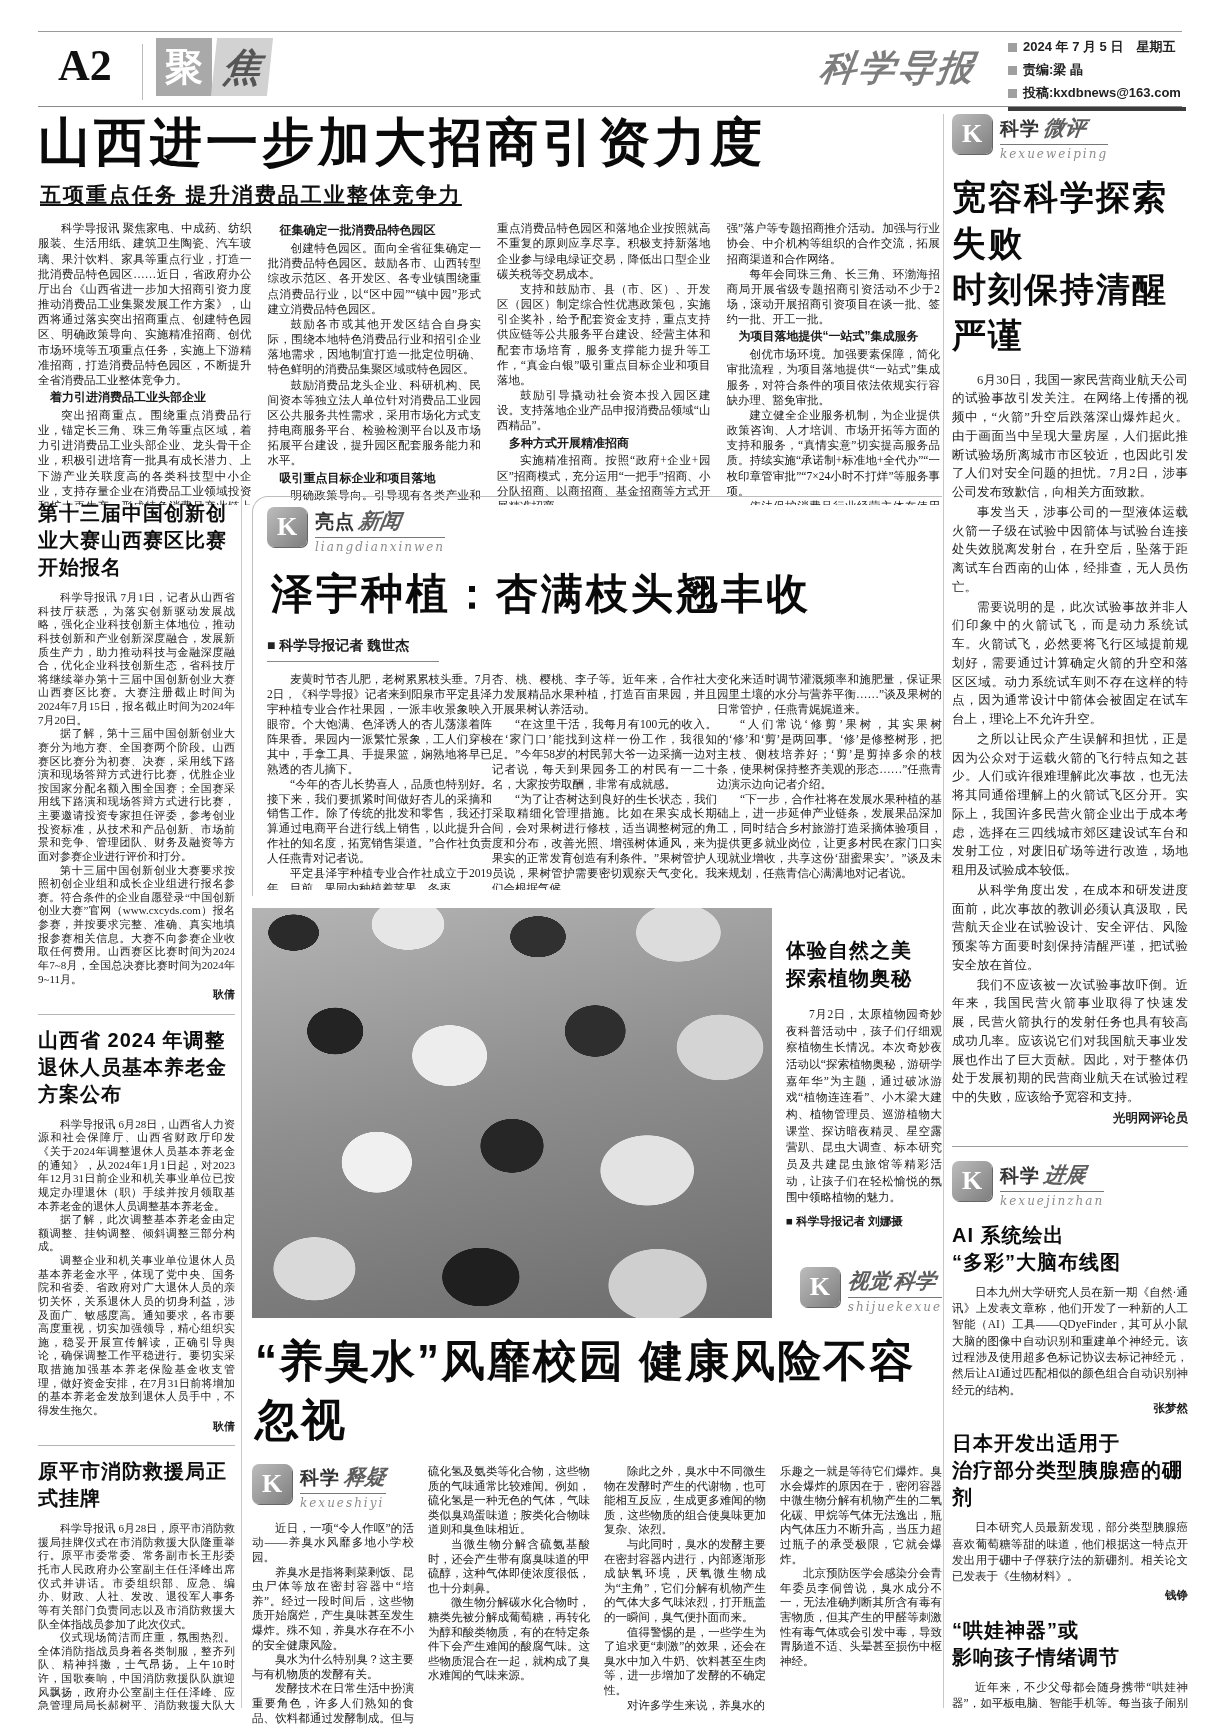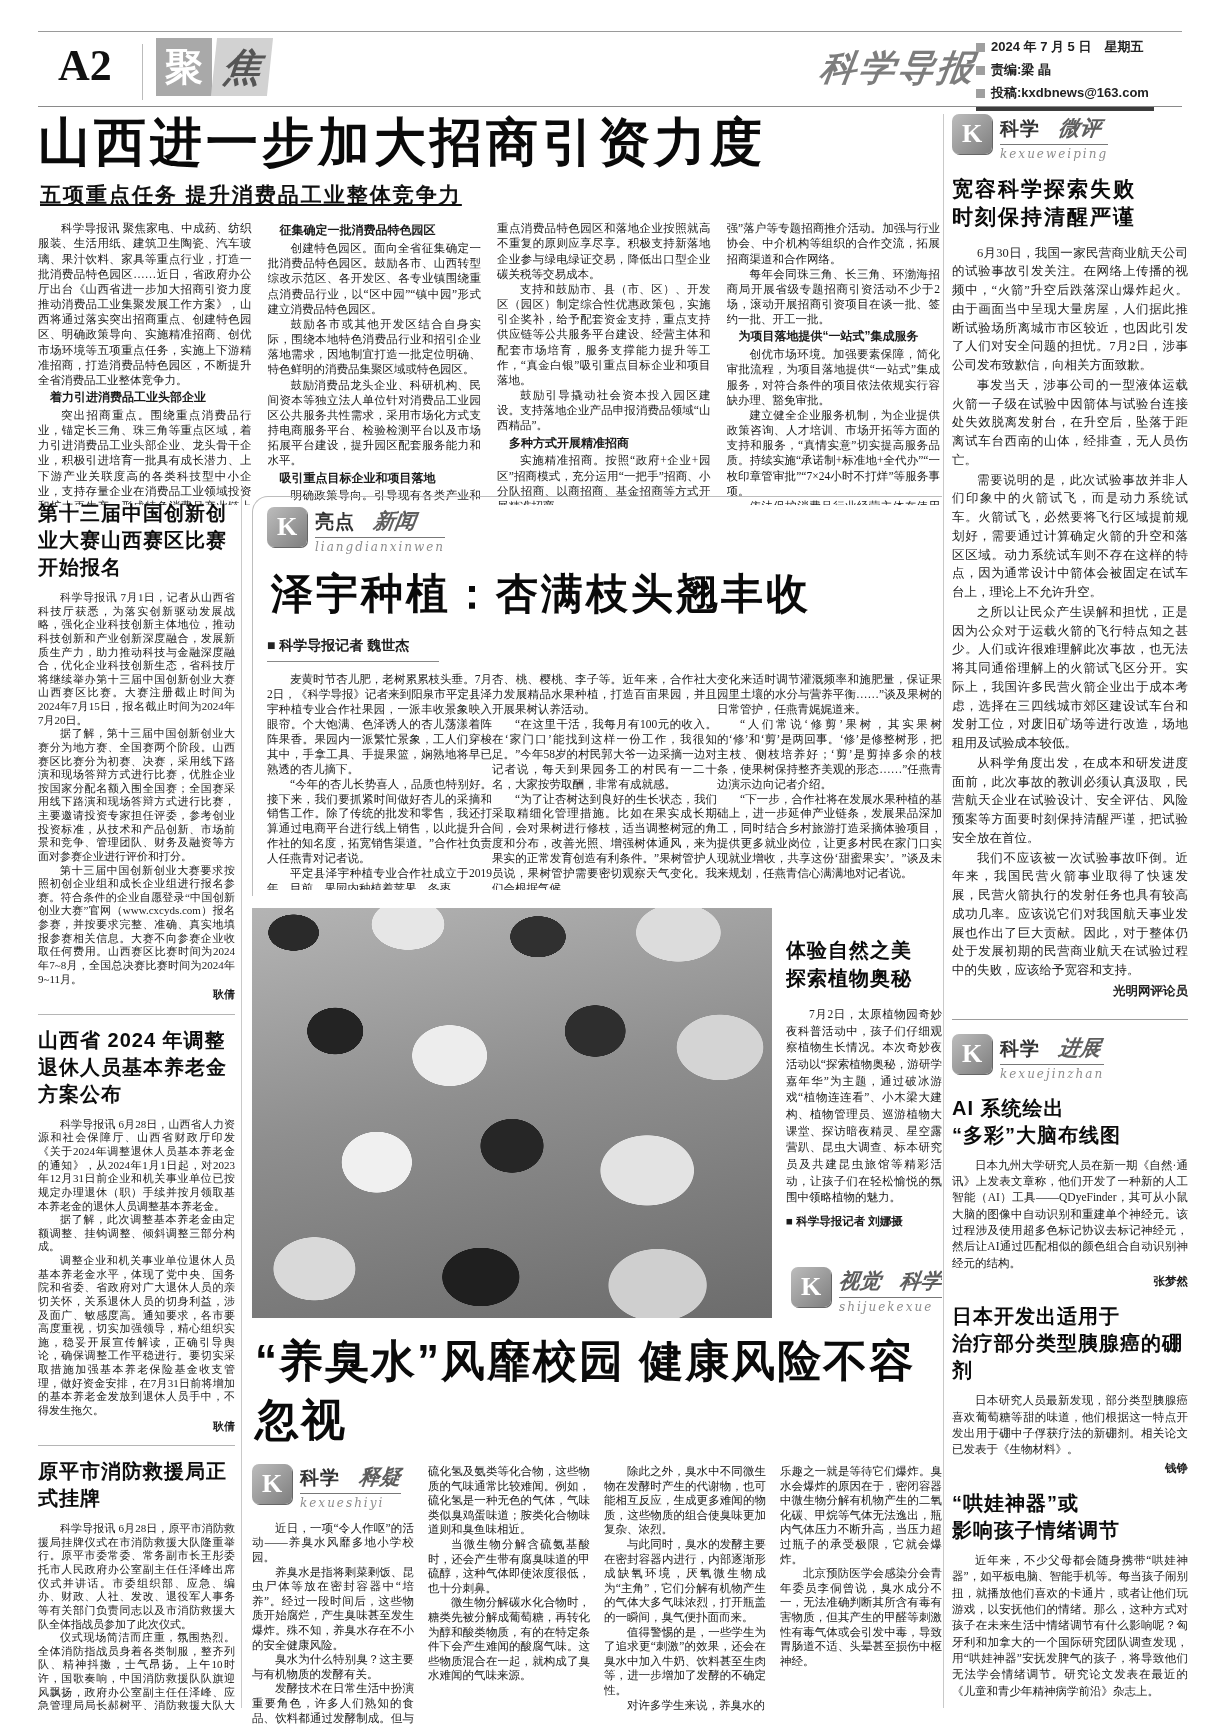--- a/index.html
+++ b/index.html
@@ -9,21 +9,21 @@
   .hrule-top{position:absolute;left:38px;top:31px;width:1144px;height:1px;background:#9a9a9a;}
   .hrule-bottom{position:absolute;left:38px;top:106px;width:1144px;height:1px;background:#8a8a8a;}
   .pageno{position:absolute;left:58px;top:40px;font-size:44px;font-weight:bold;font-family:"Liberation Serif",serif;color:#111;}
   .head-vline{position:absolute;left:142px;top:44px;width:1px;height:56px;background:#bbb;}
   .focus-logo{position:absolute;left:156px;top:38px;display:flex;gap:2px;}
   .focus-sq{width:56px;height:58px;display:flex;align-items:center;justify-content:center;font-size:38px;font-weight:900;}
   .focus-sq.a{background:#a9a9a9;color:#fff;font-family:"Liberation Sans",sans-serif;}
   .focus-sq.b{background:#d2d2d2;color:#555;font-style:italic;font-family:"DejaVu Serif",serif;transform:skewX(-6deg);}
   .masthead{position:absolute;left:820px;top:44px;width:190px;font-size:36px;font-weight:bold;font-style:italic;
             color:#7d7d7d;font-family:"DejaVu Serif",serif;letter-spacing:3px;white-space:nowrap;transform:skewX(-8deg);}
-  .issue-info{position:absolute;left:976px;top:38px;width:178px;font-family:"Liberation Sans",sans-serif;}
+  .issue-info{position:absolute;left:1008px;top:38px;width:178px;font-family:"Liberation Sans",sans-serif;}
   .issue-line{display:flex;align-items:center;gap:6px;font-size:13px;font-weight:bold;color:#222;margin-bottom:5px;white-space:nowrap;}
   .sqbul{width:9px;height:9px;background:#9f9f9f;flex:0 0 auto;}
   .issue-bar{margin-top:4px;height:4px;background:#3c3c3c;}
   
   p.para{margin:0;text-indent:2em;text-align:justify;}
   p.para.cont{text-indent:0;}
   p.subhead{margin:2px 0;font-weight:bold;text-align:left;text-indent:1em;font-family:"Liberation Sans",sans-serif;}
   p.sign{margin:2px 0 0;text-align:right;font-weight:bold;font-family:"Liberation Sans",sans-serif;}
   
   .lead{position:absolute;left:38px;top:114px;width:902px;}
@@ -43,21 +43,21 @@
   .leftrail{position:absolute;left:38px;top:496px;width:197px;height:1214px;overflow:hidden;}
   .rail-article h2{margin:4px 0 10px;font-size:20px;line-height:1.35;font-weight:900;color:#0d0d0d;
            font-family:"Liberation Sans",sans-serif;letter-spacing:1px;}
   .rail-article .body{font-size:11px;line-height:1.24;}
   
   .seclogo{display:flex;align-items:flex-start;gap:8px;}
   .klogo{width:40px;height:40px;border-radius:7px;background:linear-gradient(135deg,#bdbdbd,#7e7e7e);
          color:#fff;display:flex;align-items:center;justify-content:center;font-size:26px;font-weight:900;
          font-family:"Liberation Serif",serif;flex:0 0 auto;box-shadow:1px 1px 0 #666;}
   .seclogo .txt{display:flex;flex-direction:column;}
-  .seclogo .row1{display:flex;align-items:baseline;gap:19px;border-bottom:1px solid #777;padding-bottom:2px;}
+  .seclogo .row1{display:flex;align-items:baseline;gap:4px;border-bottom:1px solid #777;padding-bottom:2px;}
   .seclogo .cn{font-size:19px;font-weight:900;color:#333;font-family:"Liberation Sans",sans-serif;letter-spacing:1px;}
   .seclogo .script{font-size:21px;font-weight:bold;font-style:italic;color:#5e5e5e;font-family:"DejaVu Serif",serif;transform:skewX(-8deg);}
   .seclogo .pinyin{font-size:12px;font-style:italic;color:#8c8c8c;letter-spacing:2px;margin-top:2px;font-family:"DejaVu Serif",serif;}
   
   .middle{position:absolute;left:252px;top:496px;width:690px;}
   .liangdian{border-top:1px solid #bdbdbd;border-left:1px solid #bdbdbd;border-top-left-radius:16px;
              padding:10px 0 6px 14px;}
   .liangdian h1{margin:12px 0 14px 4px;font-size:42px;font-weight:900;letter-spacing:3px;color:#0a0a0a;
              font-family:"Liberation Sans",sans-serif;}
   .byline{display:inline-block;font-size:14px;font-weight:bold;font-family:"Liberation Sans",sans-serif;
@@ -90,21 +90,21 @@
   .shijue{margin-top:auto;align-self:flex-end;padding-bottom:4px;}
   
   .stinky{margin-top:14px;}
   .stinky h1{margin:4px 3px 14px;font-size:44px;font-weight:900;letter-spacing:2px;color:#0a0a0a;
              font-family:"Liberation Sans",sans-serif;}
   .stinky-cols{display:flex;gap:14px;}
   .stinky-col{flex:1;height:340px;overflow:hidden;font-size:11.5px;line-height:1.27;}
   .stinky-col .seclogo{margin-bottom:10px;}
   
   .sidebar{position:absolute;left:952px;top:114px;width:236px;height:1594px;overflow:hidden;}
-  .weiping h2{margin:14px 0 12px;font-size:21px;line-height:1.35;font-weight:900;letter-spacing:2px;
+  .weiping h2{margin:14px 0 12px;font-size:34px;line-height:1.35;font-weight:900;letter-spacing:2px;
               color:#0b0b0b;font-family:"Liberation Sans",sans-serif;}
   .weiping .body{font-size:12.5px;line-height:1.5;color:#222;}
   .weiping .body p.para{margin-bottom:1px;}
   .jz-brief{margin-top:14px;}
   .jz-brief h3{margin:0 0 8px;font-size:20px;line-height:1.35;font-weight:900;letter-spacing:1px;
                color:#0b0b0b;font-family:"Liberation Sans",sans-serif;}
   .jz-brief .body{font-size:11.5px;line-height:1.42;}
   .jz-brief .body p.sign{display:block;}
   .sb-divider{height:1px;background:#9c9c9c;margin:18px 0 14px;}
 </style>

